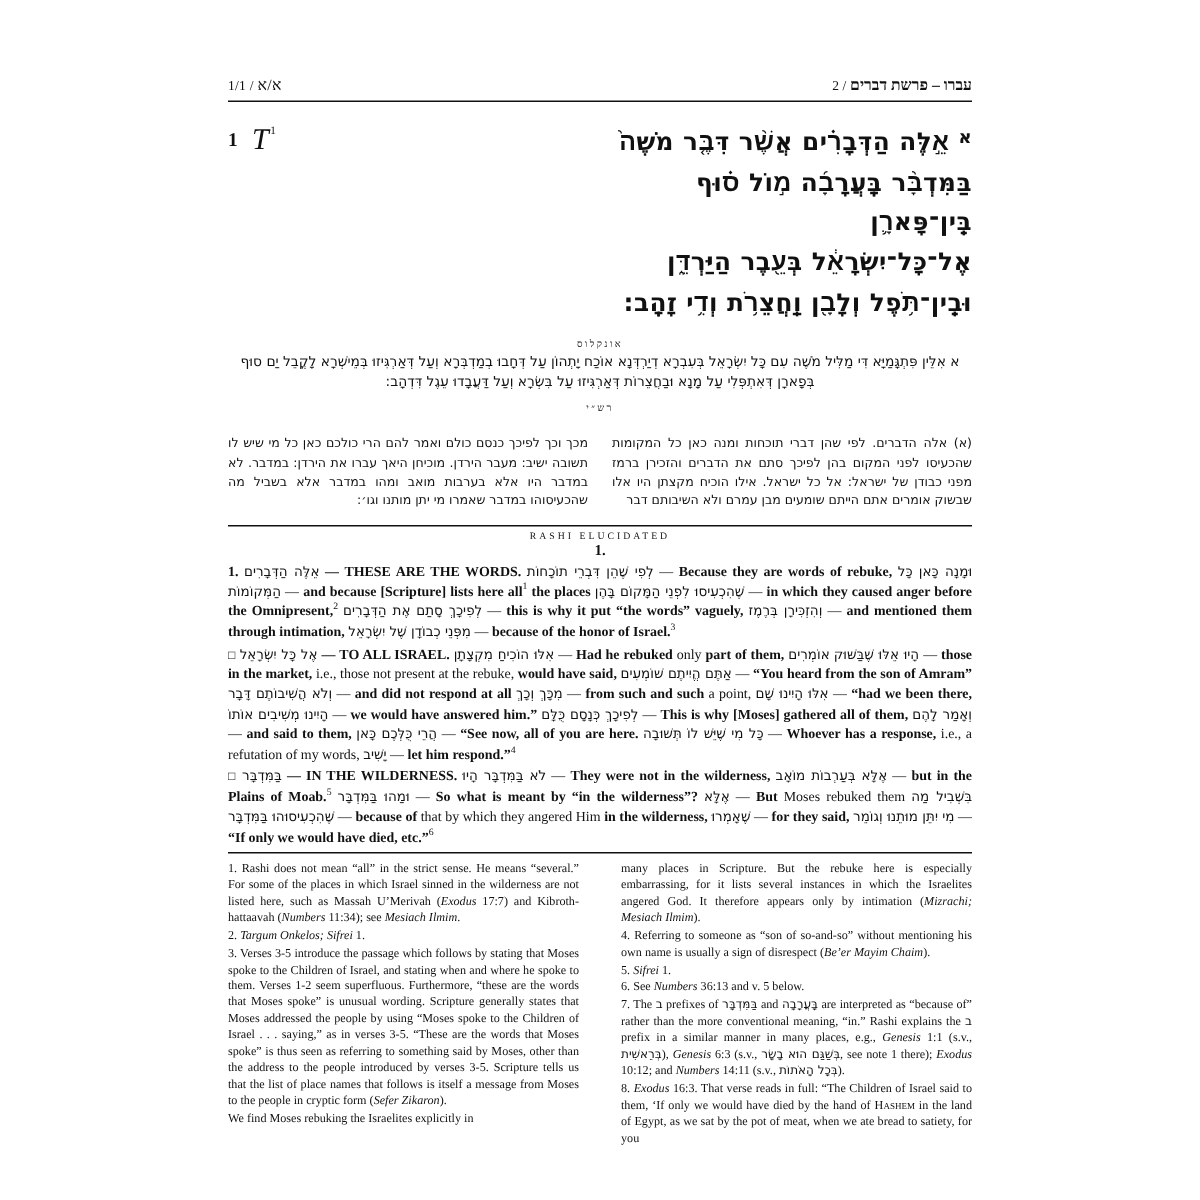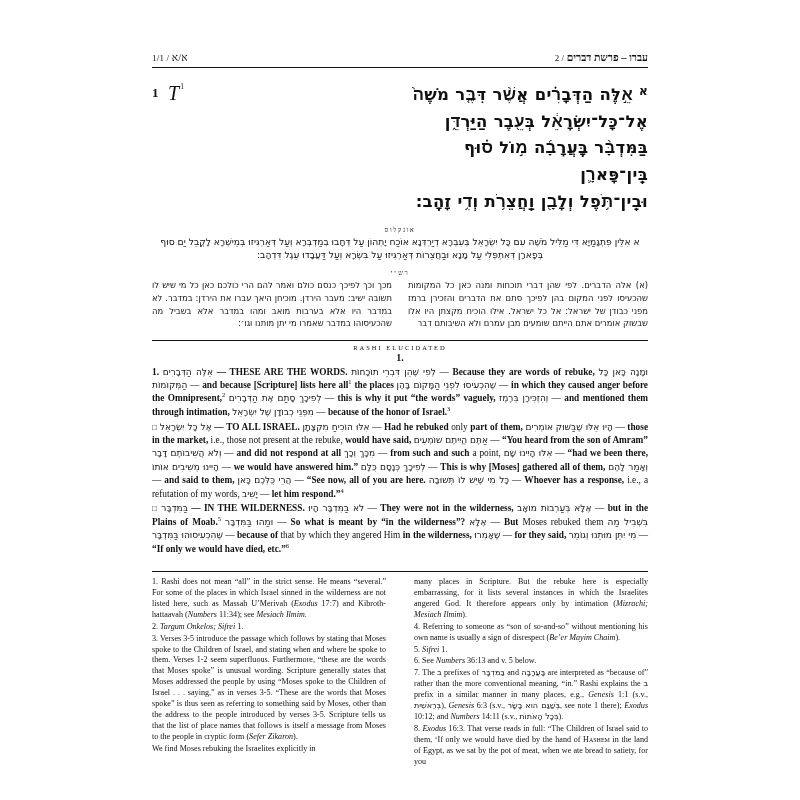--- a/index.html
+++ b/index.html
@@ -91,21 +91,21 @@
     margin:4px 0 3px;
   }
   .rashi-heb{
     display:flex;direction:rtl;
     gap:16px;
     font-family:"DejaVu Sans", sans-serif;
     font-size:8.4px;line-height:1.5;
     direction:rtl;
     padding-bottom:6px;
   }
-  .rashi-heb .col{flex:1 1 50%;text-align:justify;direction:rtl;}
+  .rashi-heb .col{flex:1 1 50%;text-align:justify;direction:rtl;margin-top:10px;}
 
   .rule{
     border:0;border-top:1px solid #111;
     margin:4px 0 3px;
   }
 
   
   .eluc-head{
     text-align:center;font-size:6.5px;letter-spacing:2px;
     margin:1px 0 1px;
@@ -121,21 +121,21 @@
   .eluc b{font-weight:bold;}
   .eluc .h{font-family:"DejaVu Sans", sans-serif;font-weight:normal;font-size:9px;direction:rtl;unicode-bidi:embed;}
   .eluc .hi{font-family:"DejaVu Sans", sans-serif;font-size:9px;direction:rtl;unicode-bidi:embed;}
   .eluc .sq{font-size:8px;}
   .eluc sup{font-size:6.5px;line-height:0;}
 
   
   .notes{
     display:flex;gap:28px;
     font-size:8.1px;line-height:1.35;
-    margin-top:15px;
+    margin-top:2px;
     padding-top:5px;
     border-top:1px solid #111;
   }
   .notes .col{flex:1 1 50%;text-align:justify;}
   .notes p{margin:0 0 1px;}
   .notes .it{font-style:italic;}
   .notes .h{font-family:"DejaVu Sans", sans-serif;font-size:8px;direction:rtl;unicode-bidi:embed;}
   .notes .sc{font-variant:small-caps;}
 </style>
 </head>
@@ -157,22 +157,22 @@
   </div>
 
   <div class="torah">
     <div class="chapnum">1</div>
     <div class="trans">
       <span class="vnum">1</span><span class="drop">T</span>
     </div>
     <div class="heb-torah">
       <span class="letter">א</span>
       <div>אֵ֣לֶּה הַדְּבָרִ֗ים אֲשֶׁ֨ר דִּבֶּ֤ר מֹשֶׁה֙</div>
+      <div>בַּמִּדְבָּ֨ר בָּֽעֲרָבָ֜ה מ֣וֹל ס֗וּף בֵּֽין־פָּארָ֛ן</div>
       <div>אֶל־כָּל־יִשְׂרָאֵ֔ל בְּעֵ֖בֶר הַיַּרְדֵּ֑ן</div>
-      <div>בַּמִּדְבָּ֨ר בָּֽעֲרָבָ֜ה מ֣וֹל ס֗וּף בֵּֽין־פָּארָ֛ן</div>
       <div>וּבֵֽין־תֹּ֥פֶל וְלָבָ֖ן וַֽחֲצֵרֹ֥ת וְדִ֥י זָהָֽב:</div>
     </div>
   </div>
 
   <div class="sec-label">אונקלוס</div>
   <div class="onkelos">א אִלֵּין פִּתְגָּמַיָּא דִּי מַלִּיל מֹשֶׁה עִם כָּל יִשְׂרָאֵל בְּעִבְרָא דְיַרְדְּנָא אוֹכַח יָתְהוֹן עַל דְּחָבוּ בְמַדְבְּרָא וְעַל דְּאַרְגִּיזוּ בְּמֵישְׁרָא לָקֳבֵל יַם סוּף בְּפָארָן דְּאִתְפְּלִי עַל מָנָא וּבַחֲצֵרוֹת דְּאַרְגִּיזוּ עַל בִּשְׂרָא וְעַל דַּעֲבָדוּ עֵגֶל דִּדְהָב:</div>
 
   <div class="rashi-label">רש״י</div>
   <div class="rashi-heb">
     <div class="col">(א) אלה הדברים. לפי שהן דברי תוכחות ומנה כאן כל המקומות שהכעיסו לפני המקום בהן לפיכך סתם את הדברים והזכירן ברמז מפני כבודן של ישראל: אל כל ישראל. אילו הוכיח מקצתן היו אלו שבשוק אומרים אתם הייתם שומעים מבן עמרם ולא השיבותם דבר</div>

